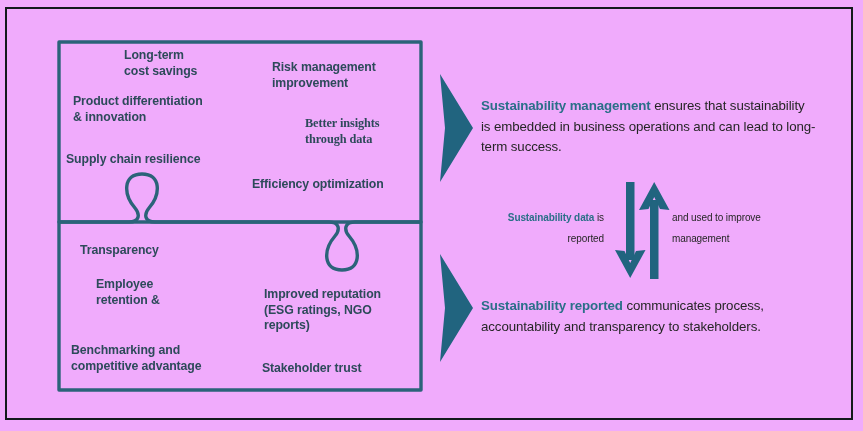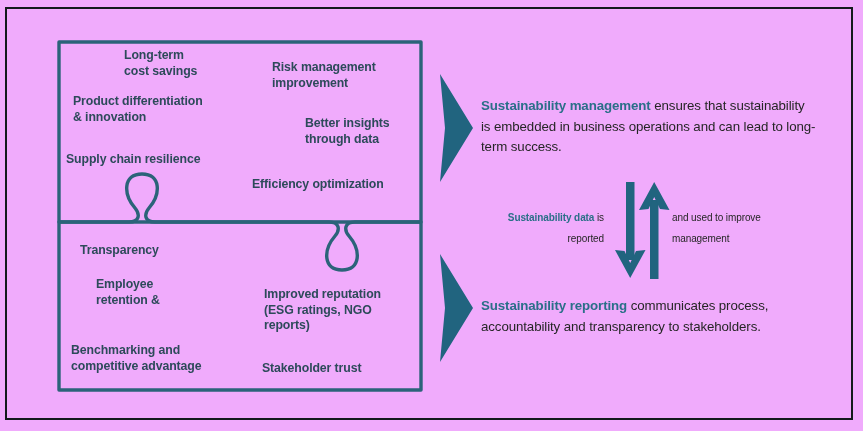--- a/index.html
+++ b/index.html
@@ -117,21 +117,21 @@
   <div class="puzzle-label" style="left:272px; top:60px; width:140px;">
     <div>Risk management</div>
     <div>improvement</div>
   </div>
 
   <div class="puzzle-label" style="left:73px; top:94px; width:175px;">
     <div>Product differentiation</div>
     <div>&amp; innovation</div>
   </div>
 
-  <div class="puzzle-label" style="left:305px; top:116px; width:120px;">
+  <div class="puzzle-label" style="left:305px; top:116px; width:120px;font-family:Liberation Serif, serif;">
     <div>Better insights</div>
     <div>through data</div>
   </div>
 
   <div class="puzzle-label" style="left:66px; top:152px; width:170px;">
     <div>Supply chain resilience</div>
   </div>
 
   <div class="puzzle-label" style="left:80px; top:243px; width:120px;">
     <div>Transparency</div>
@@ -189,16 +189,16 @@
   <div class="mid-text" style="left:672px; top:208px; width:160px;">
     <div>and used to improve</div>
     <div>management</div>
   </div>
 
   <svg class="side-arrow" style="left:437px; top:252px; width:38px; height:112px;" viewBox="0 0 38 112" aria-hidden="true">
     <path d="M 3 2 L 36 56 L 3 110 L 8 56 Z" fill="#21647f"></path>
   </svg>
 
   <div class="para" style="left:481px; top:296px; width:345px;">
-    <b>Sustainability reporting</b><span> communicates process, accountability and transparency to stakeholders.</span>
+    <b>Sustainability reported</b><span> communicates process, accountability and transparency to stakeholders.</span>
   </div>
 
 </div>
 
 </body></html>

